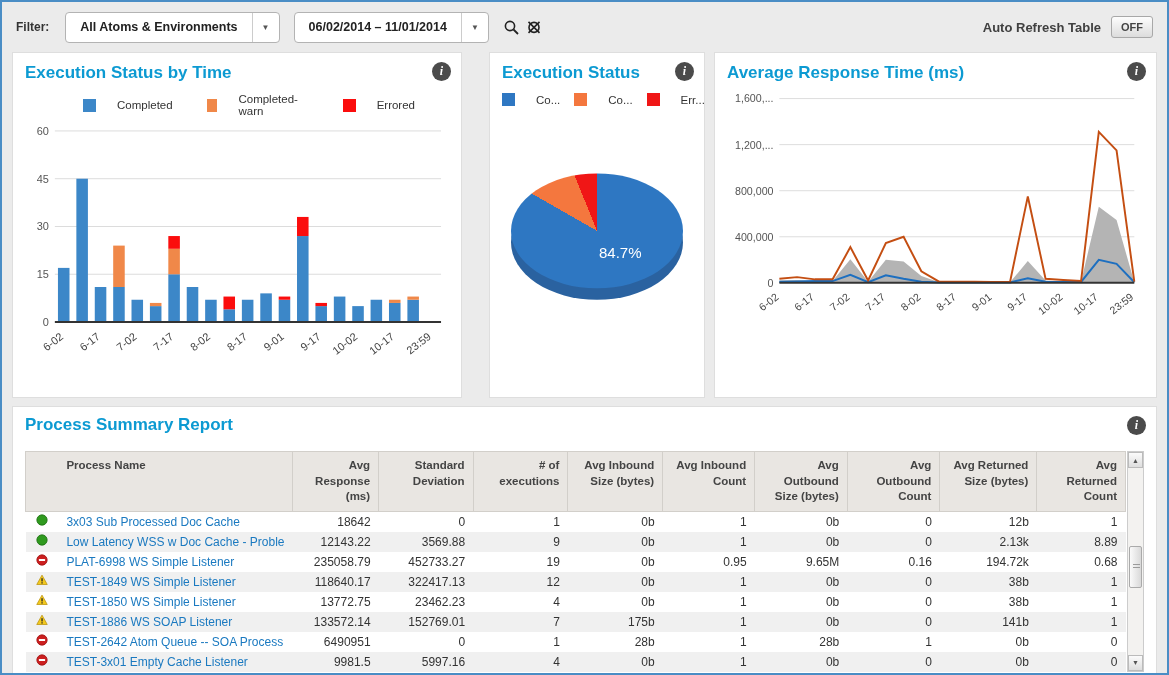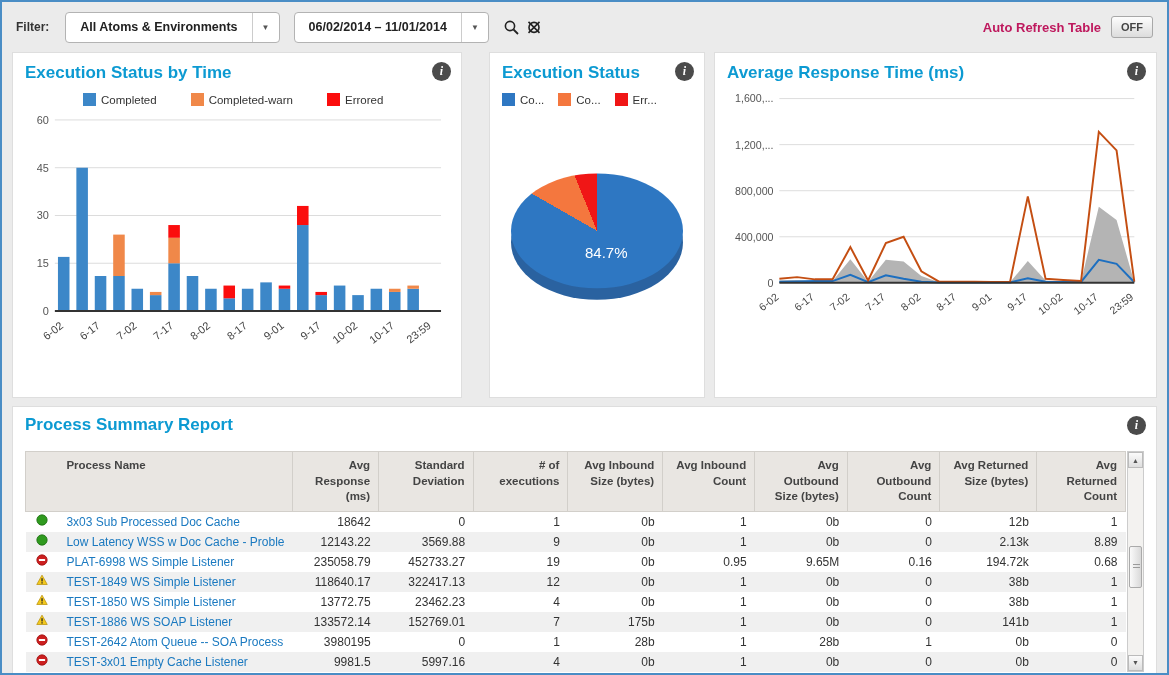--- a/index.html
+++ b/index.html
@@ -21,51 +21,51 @@
   .dd .dd-text { font-size:12.5px; font-weight:bold; color:#222; padding:0 14px; white-space:nowrap; }
   .dd .dd-arrow { width:27px; height:100%; border-left:1px solid #ccc; display:flex; align-items:center; justify-content:center; }
   .dd .dd-arrow span { font-size:8px; color:#555; }
   .filter-input {
     width:208px; height:29px; border:1px solid #b3b3b3; border-radius:3px;
     font-family:"Liberation Sans",sans-serif; font-size:12px; padding:0 9px; color:#333; margin-right:8px;
   }
   .filter-input::placeholder { color:#999; }
   .tool-icon { margin-right:5px; cursor:pointer; display:flex; align-items:center; }
   .spacer { flex:1; }
-  .auto-refresh { font-size:13px; font-weight:bold; color:#be185d; margin-right:10px; }
+  .auto-refresh { font-size:13px; font-weight:bold; color:#404040; margin-right:10px; }
   .off-btn {
     background:linear-gradient(#fdfdfd,#dcdcdc); border:1px solid #a8a8a8; border-radius:3px;
     font-family:"Liberation Sans",sans-serif; font-size:11px; font-weight:bold; color:#444;
     padding:4px 9px; cursor:pointer;
   }
   
   .charts-row { display:flex; margin:0 10px; height:346px; flex-shrink:0; }
   .panel { background:#fff; border:1px solid #dedede; position:relative; padding:10px 12px; }
   .panel-1 { width:450px; margin-right:27px; }
   .panel-2 { width:216px; margin-right:9px; }
   .panel-3 { flex:1; }
   .panel-title { color:#0c9ad2; font-size:17px; font-weight:bold; letter-spacing:0; }
   .info-icon {
     position:absolute; top:9px; right:10px; width:19px; height:19px; border-radius:50%;
     background:#4b4b4b; color:#fff; font-family:"Liberation Serif",serif; font-style:italic; font-weight:bold;
     font-size:12px; display:flex; align-items:center; justify-content:center; cursor:pointer;
   }
   .legend { display:flex; margin-top:10px; font-size:11.5px; color:#333; }
-  .legend-item { display:flex; align-items:center; margin-right:34px; }
+  .legend-item { display:flex; align-items:center; margin-right:34px;gap:16px; }
   .legend-swatch { width:13px; height:13px; margin-right:5px; display:inline-block; }
   .panel-1 .legend { padding-left:58px; }
   .panel-3 .legend { padding-left:86px; }
   .panel-2 .legend-item { margin-right:14px; }
   .chart-box { width:100%; margin-top:2px; }
   
   .pie-area { position:relative; height:250px; }
   .pie-wrap { position:absolute; left:50%; top:52px; margin-left:-86px; width:172px; height:172px; }
   .pie-side { position:absolute; top:14px; left:0; width:172px; height:140px; border-radius:50%; background:#2a62a0; }
   .pie-top  { position:absolute; top:0; left:0; width:172px; height:140px; border-radius:50%; }
-  .pie-label { position:absolute; left:83px; top:138px; color:#fff; font-size:15px; z-index:3; }
+  .pie-label { position:absolute; left:97px; top:138px; color:#fff; font-size:15px; z-index:3; }
   
   .table-panel { background:#fff; border:1px solid #dedede; margin:8px 10px 7px; flex:1; position:relative; padding:8px 12px 6px; }
   .table-zone { display:flex; margin-top:16px; }
   table { border-collapse:collapse; table-layout:fixed; flex:1; }
   th {
     background:#e9e6e2; border:1px solid #d2cfca; font-size:11.5px; font-weight:bold; color:#444;
     padding:6px 8px; text-align:right; vertical-align:top; line-height:1.35;
   }
   th.c-name { text-align:left; }
   th.c-status { border-right:none; }
@@ -386,21 +386,21 @@
             <td>0</td>
             <td>141b</td>
             <td>1</td>
           </tr>
           <tr>
             <td class="c-status"><span><svg width="12" height="12" viewBox="0 0 14 14">
                   <circle cx="7" cy="7" r="6" fill="#cc1f1f" stroke="#a01010"></circle>
                   <rect x="3.4" y="5.9" width="7.2" height="2.2" rx="0.6" fill="#fff"></rect>
                 </svg></span></td>
             <td class="c-name"><a href="#">TEST-2642 Atom Queue -- SOA Process</a></td>
-            <td>3980195</td>
+            <td>6490951</td>
             <td>0</td>
             <td>1</td>
             <td>28b</td>
             <td>1</td>
             <td>28b</td>
             <td>1</td>
             <td>0b</td>
             <td>0</td>
           </tr>
           <tr>

